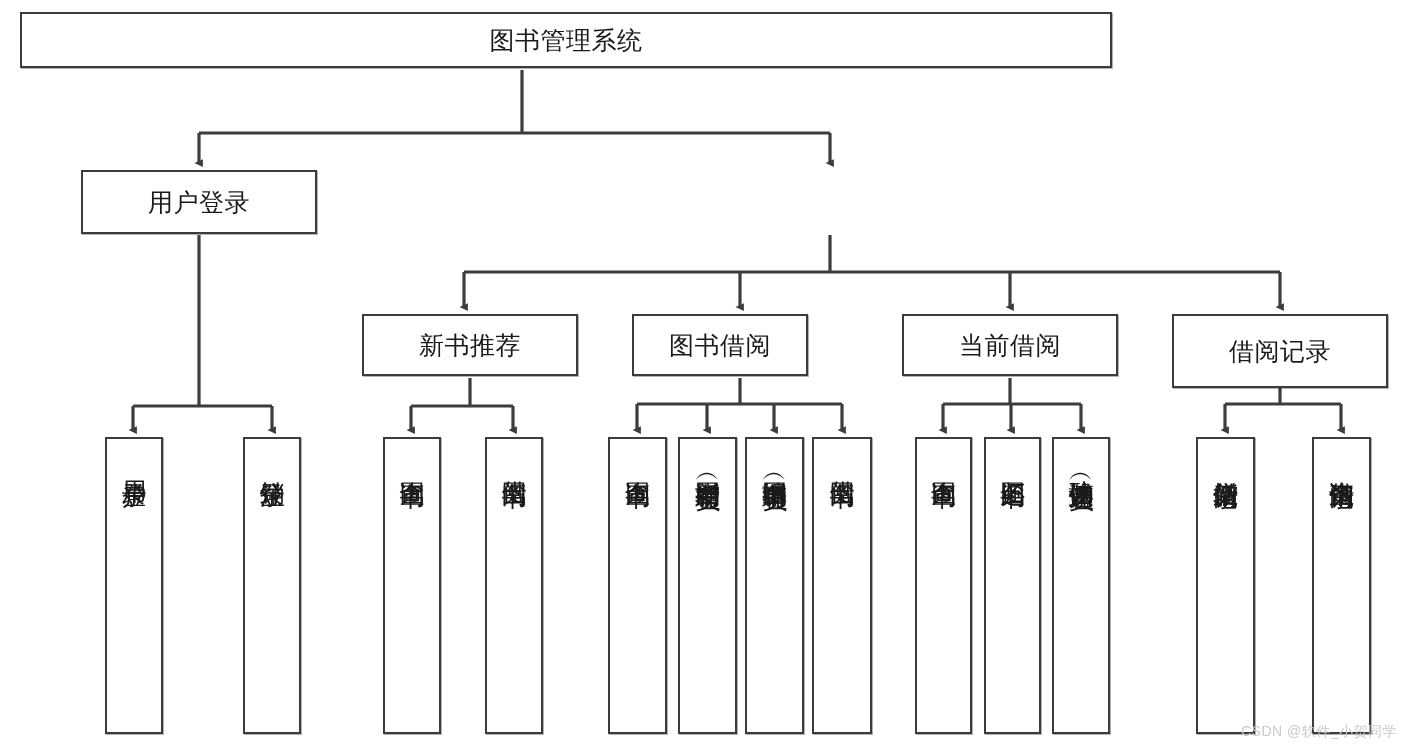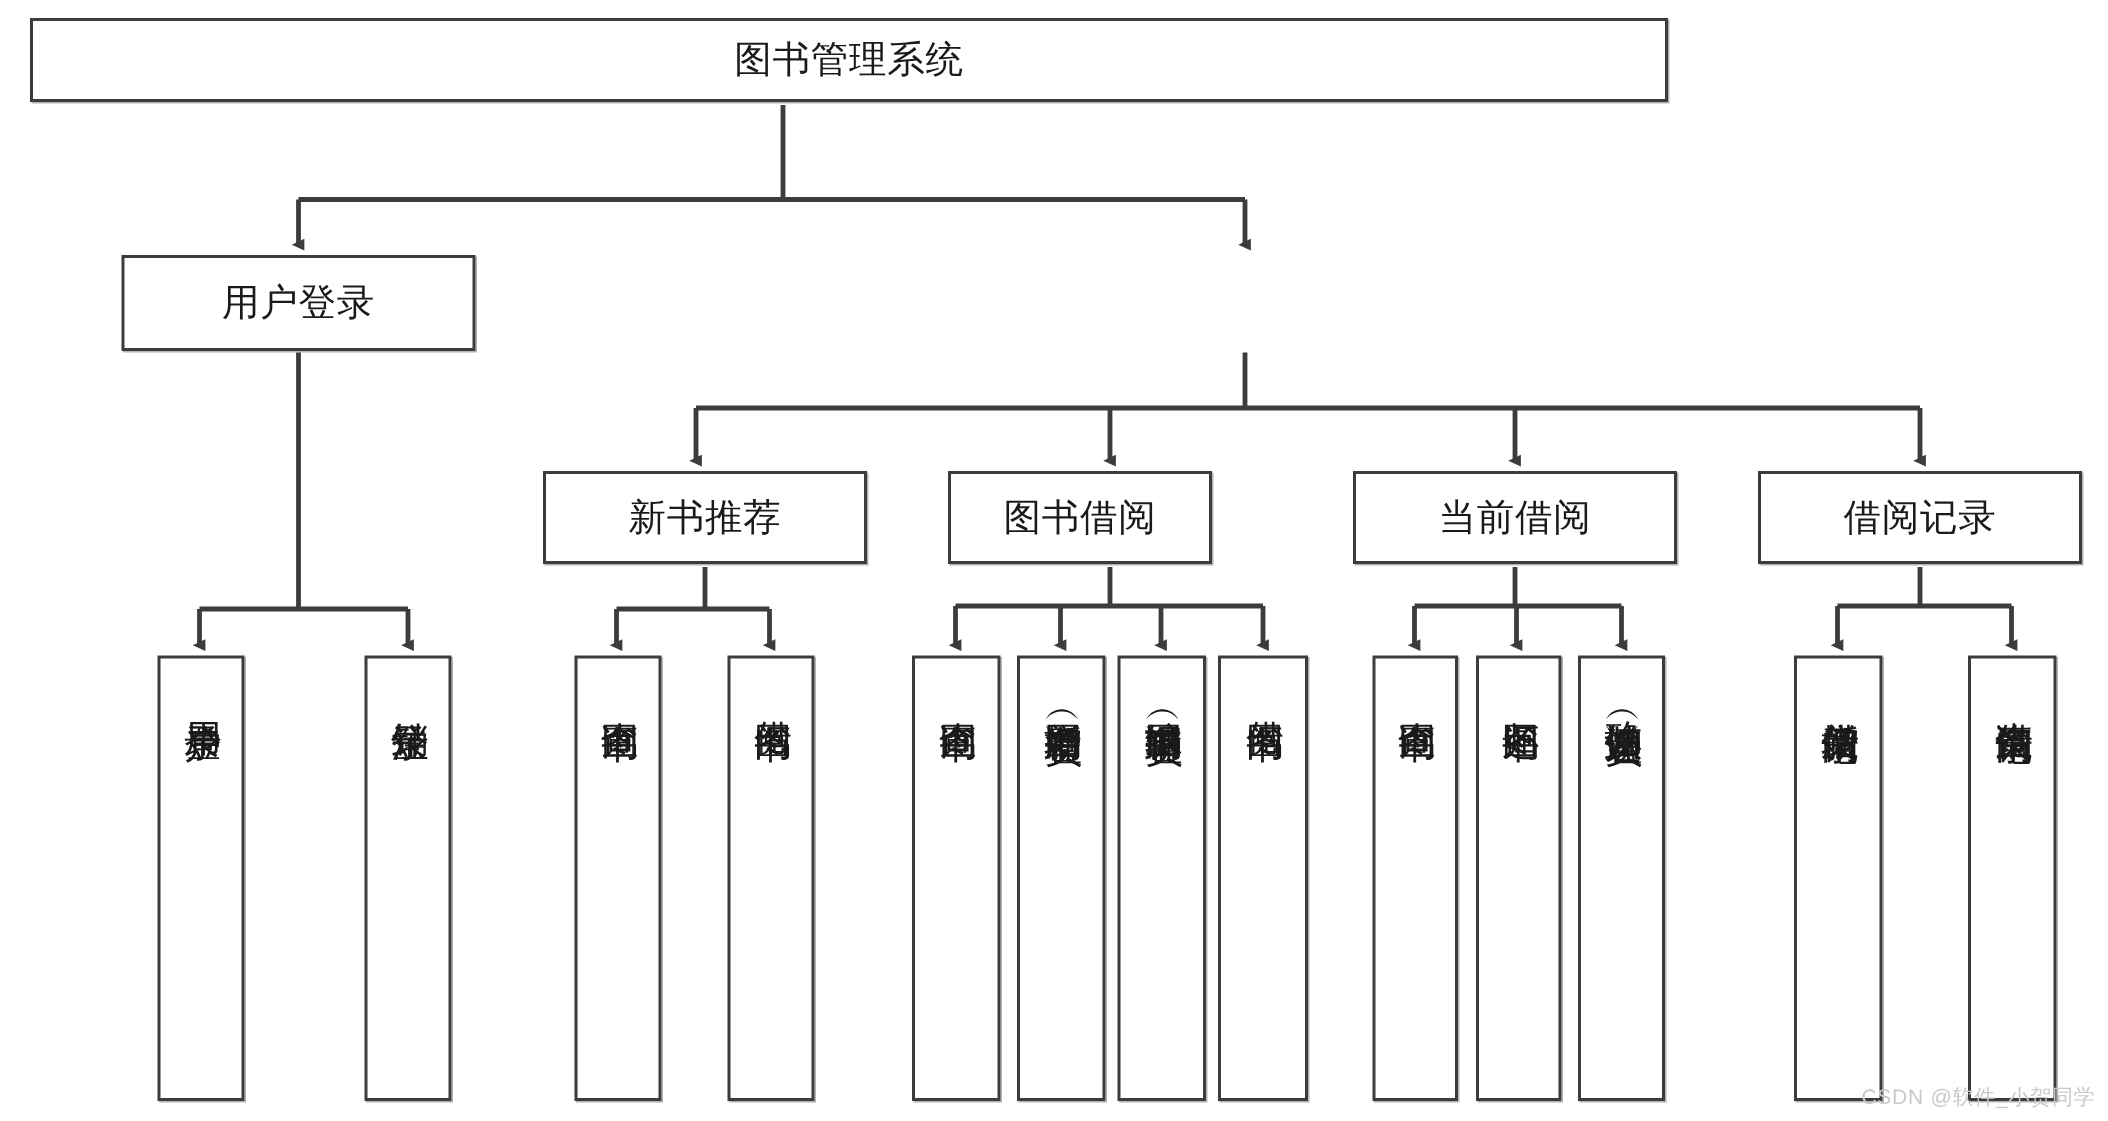--- a/index.html
+++ b/index.html
@@ -133,21 +133,21 @@
 
   <div class="node horiz" style="left:362px; top:314px; width:216px; height:62px;">
     <span class="label">新书推荐</span>
   </div>
   <div class="node horiz" style="left:632px; top:314px; width:176px; height:62px;">
     <span class="label">图书借阅</span>
   </div>
   <div class="node horiz" style="left:902px; top:314px; width:216px; height:62px;">
     <span class="label">当前借阅</span>
   </div>
-  <div class="node horiz" style="left:1172px; top:314px; width:216px; height:62px;">
+  <div class="node horiz" style="left:1172px; top:314px; width:216px; height:74px;">
     <span class="label">借阅记录</span>
   </div>
 
   <div class="node vert" style="left:105px; top:437px; width:58px; height:297px;">
     <span class="label">用户登录</span>
   </div>
   <div class="node vert" style="left:243px; top:437px; width:58px; height:297px;">
     <span class="label">注销登录</span>
   </div>
 

